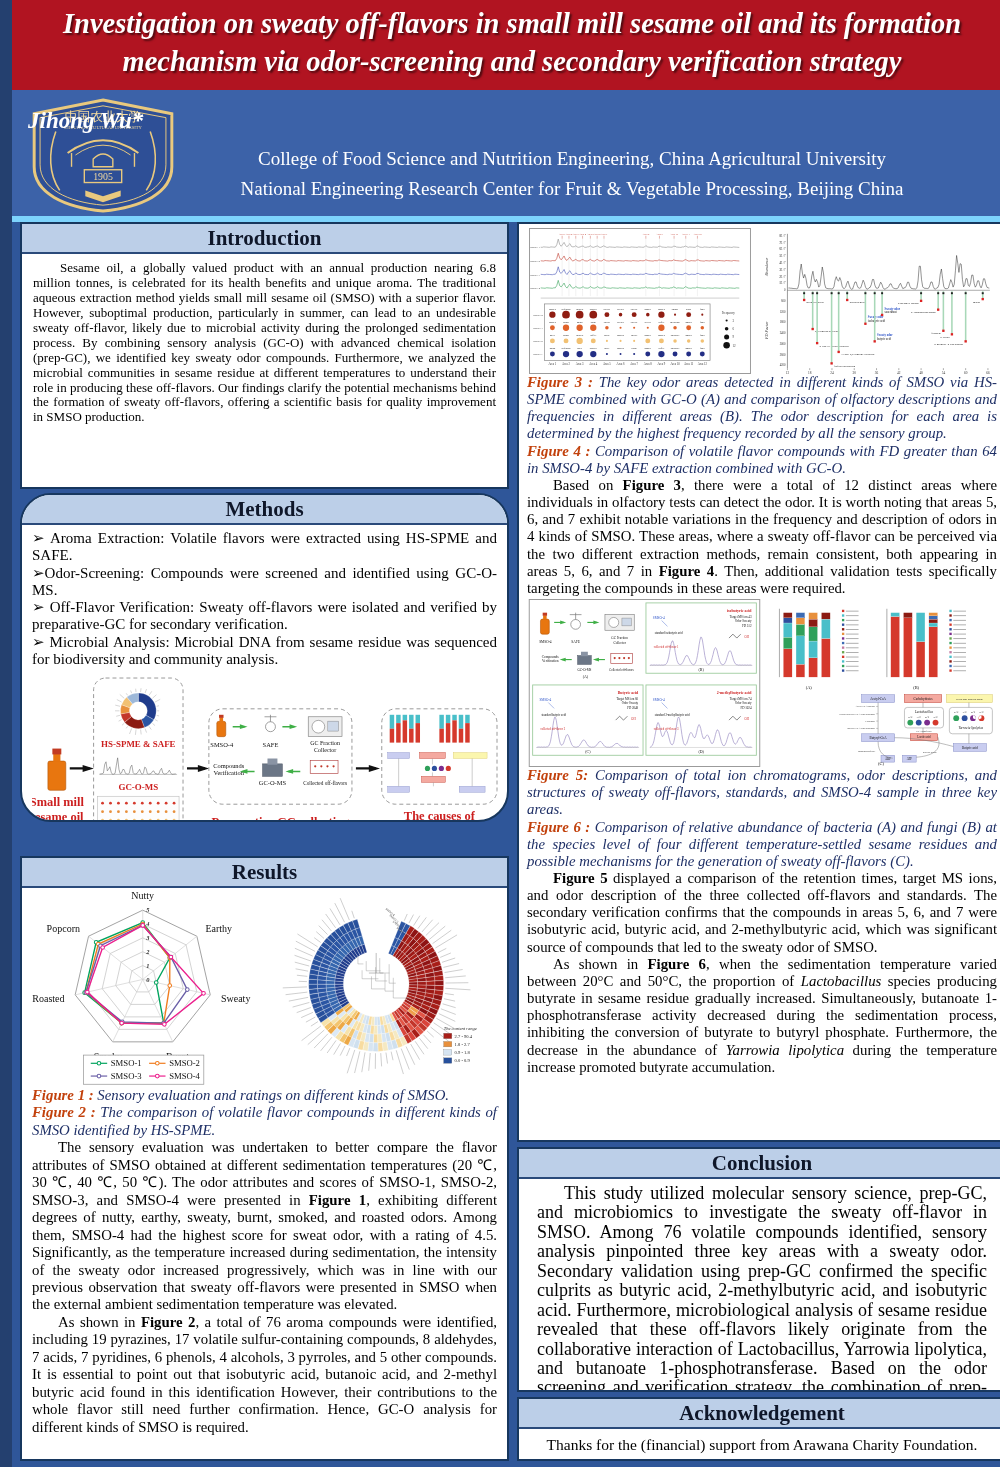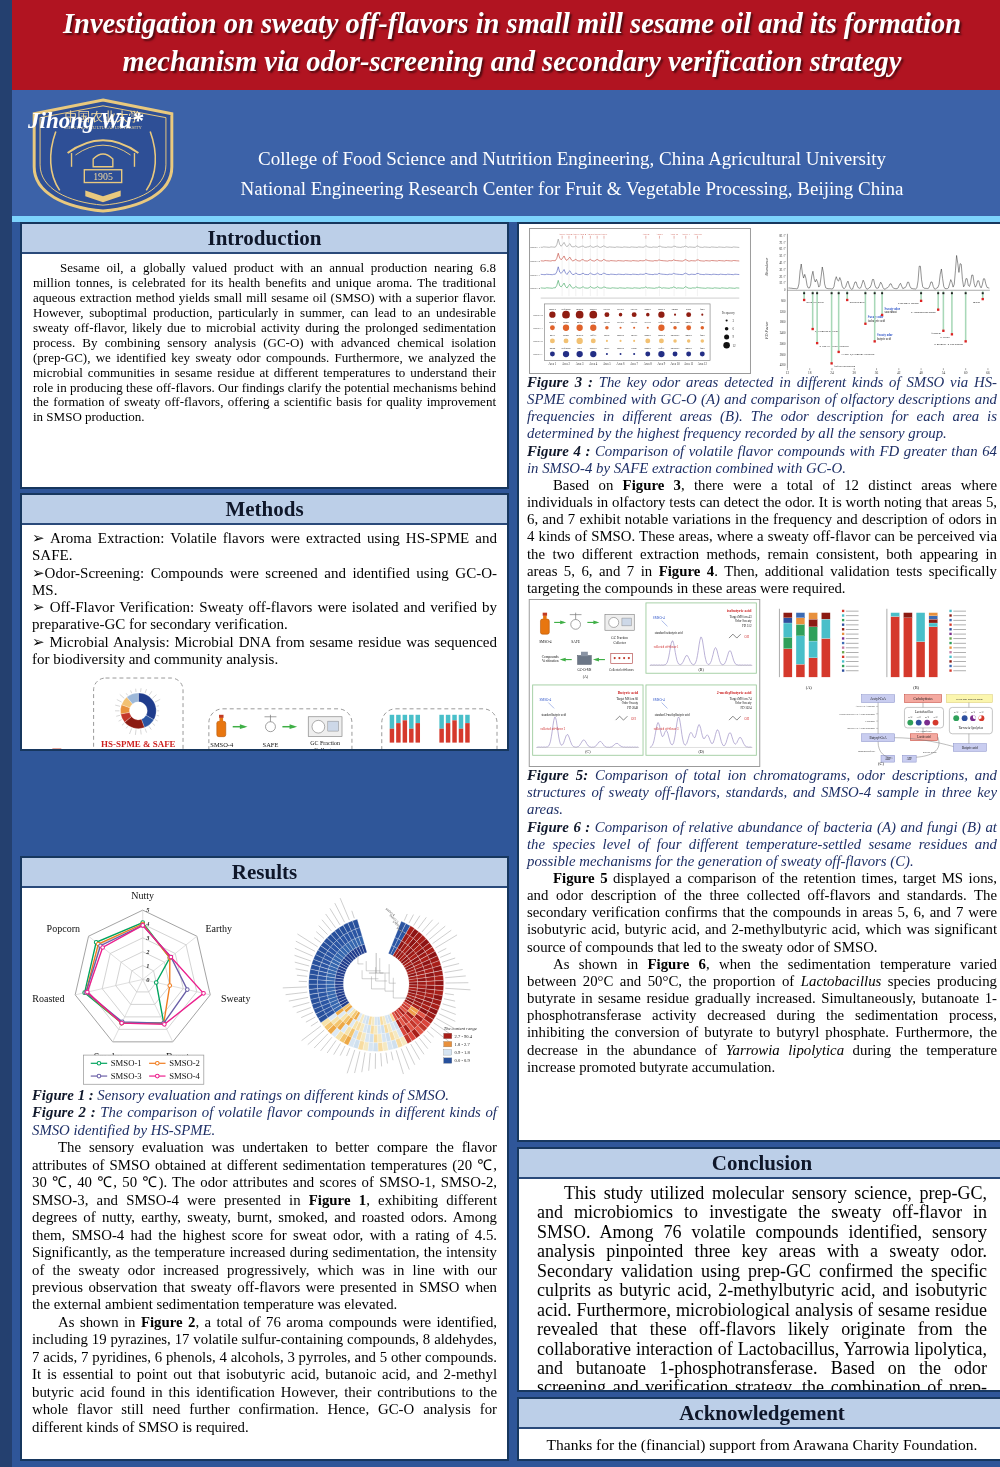--- a/index.html
+++ b/index.html
@@ -21,36 +21,36 @@
   .affil1{top:58px;} .affil2{top:88px;}
   
   .panel{position:absolute;background:#fff;border:2px solid #17375E;box-sizing:border-box;overflow:hidden;}
   .panel-head{height:28px;background:#BCCFE8;border-bottom:2px solid #2A4A7A;display:flex;
     align-items:center;justify-content:center;font-weight:bold;font-size:21px;color:#0f172a;}
   .panel-body{color:#000;text-align:justify;}
   .panel-body p{margin:0;}
   #panel-intro{left:8px;top:222px;width:489px;height:267px;}
   #panel-intro .panel-body{padding:7px 11px 0;font-size:13px;line-height:1.15;}
   #panel-intro p{text-indent:27px;}
-  #panel-methods{left:8px;top:493px;width:489px;height:258px;}
+  #panel-methods{left:8px;top:493px;width:489px;height:329px;border-radius:31px;}
   #panel-methods .panel-body{padding:5px 10px 0;font-size:15px;line-height:1.15;}
   #panel-results{left:8px;top:856px;width:489px;height:605px;}
   #panel-results .panel-body{padding:3px 10px 0;font-size:14.8px;line-height:1.18;}
   #panel-results p.txt{text-indent:26px;}
   #panel-right{left:505px;top:222px;width:490px;height:920px;}
   #panel-right .panel-body{padding:4px 8px 0;font-size:14.8px;line-height:1.16;}
   #panel-right p.txt{text-indent:26px;}
   #panel-conclusion{left:505px;top:1147px;width:490px;height:245px;}
   #panel-conclusion .panel-body{padding:5px 18px 0;font-size:18px;line-height:1.08;}
   #panel-conclusion p{text-indent:27px;}
   #panel-ack{left:505px;top:1397px;width:490px;height:64px;}
   #panel-ack .panel-body{padding:7px 10px 0;font-size:15.5px;line-height:1.2;text-align:center;}
   
   .cap{font-style:italic;color:#1E2F66;text-indent:0;}
-  .cap .cap-label{font-weight:bold;color:#0f172a;font-style:italic;}
+  .cap .cap-label{font-weight:bold;color:#c2410c;font-style:italic;}
   .fig-row{display:flex;justify-content:space-between;align-items:flex-start;}
   svg{display:block;}
   .bullet{text-indent:0;}
 </style>
 </head>
 <body>
 
 <div class="poster">
 
   <div class="title-band">

